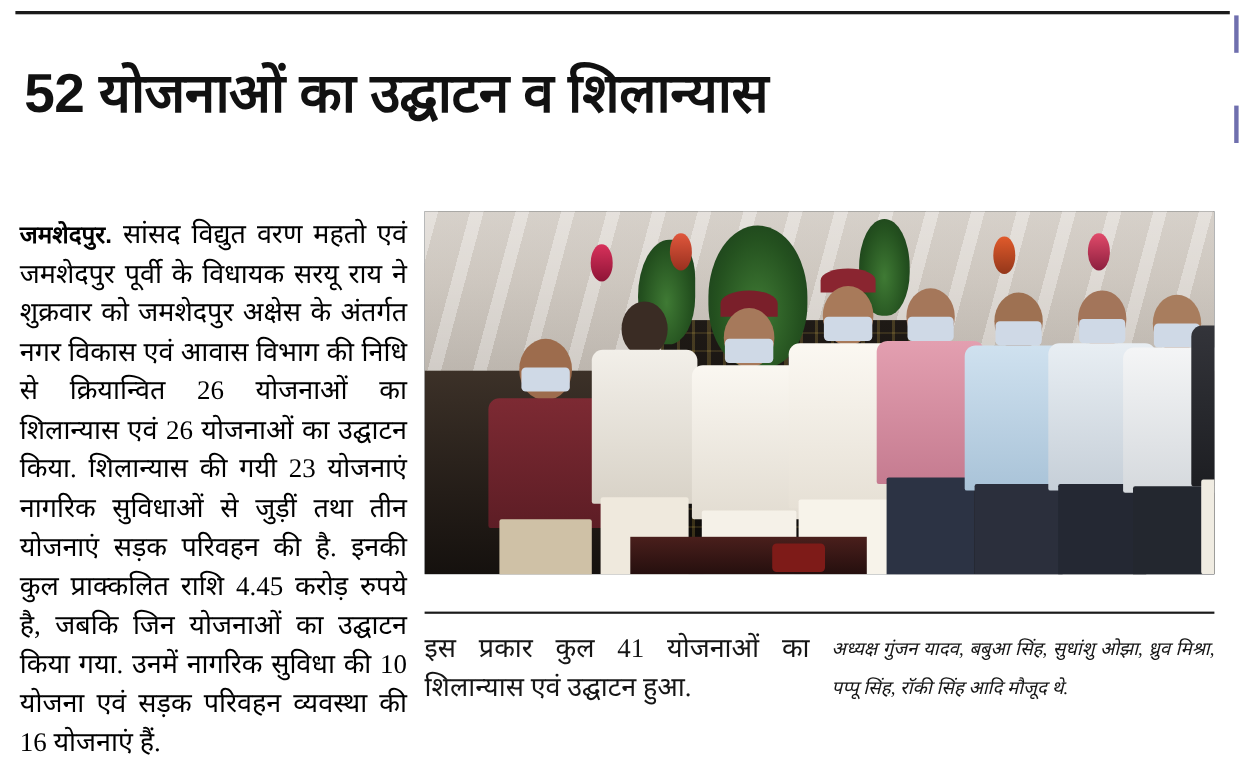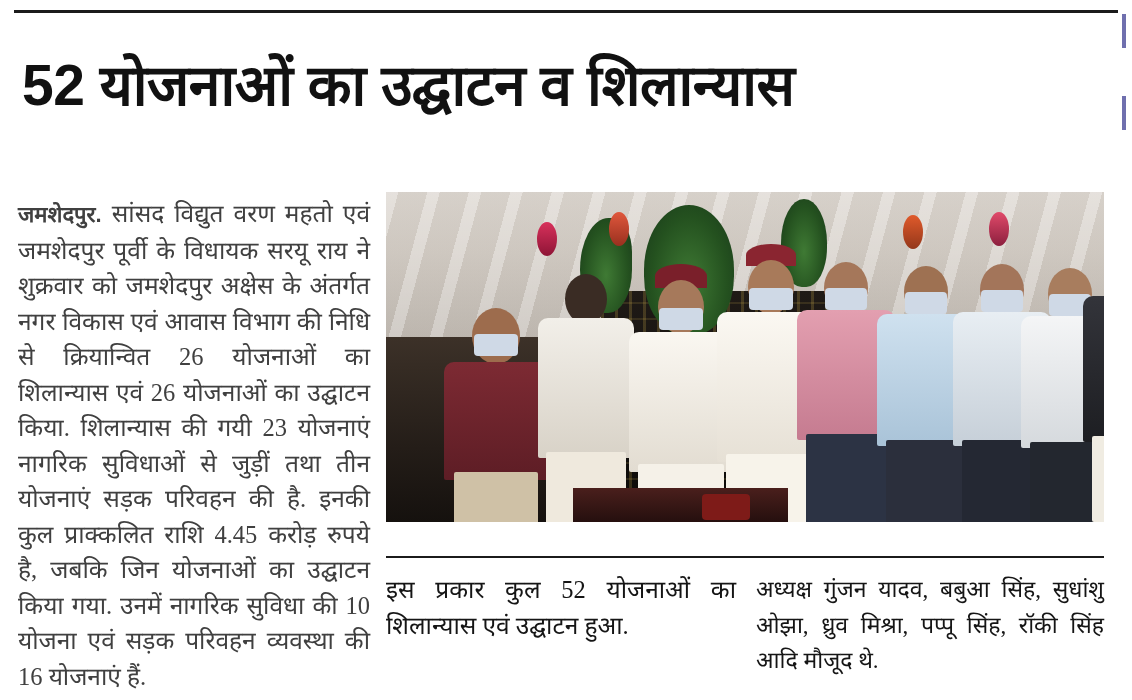--- a/index.html
+++ b/index.html
@@ -35,36 +35,36 @@
   .right-mark.m2 { top: 96px; height: 34px; }
 
   
   .headline {
     position: absolute;
     left: 22px;
     top: 52px;
     width: 1070px;
     font-family: "Liberation Sans", sans-serif;
     font-weight: bold;
-    font-size: 57px;
+    font-size: 50px;
     line-height: 66px;
     letter-spacing: -0.5px;
     color: #111111;
     white-space: nowrap;
   }
 
   
   .col-left {
     position: absolute;
     left: 18px;
     top: 196px;
     width: 352px;
     font-size: 24.5px;
     line-height: 35.5px;
-    color: #404040;
+    color: #000000;
     text-align: justify;
     text-justify: inter-word;
   }
   .dateline {
     font-family: "Liberation Sans", sans-serif;
     font-weight: bold;
     font-size: 22px;
   }
 
   
@@ -175,24 +175,25 @@
     font-size: 24.5px;
     line-height: 35.5px;
     color: #151515;
     text-align: justify;
   }
   .col-right {
     position: absolute;
     left: 756px;
     top: 572px;
     width: 348px;
-    font-size: 23px;
+    font-size: 17px;
     line-height: 35.5px;
     color: #151515;
     text-align: justify;
+    font-style: italic;
   }
   .indent { text-indent: 34px; }
   .vdiv {
     position: absolute;
     left: 742px;
     top: 570px;
     width: 1px;
     height: 118px;
     background: #ffffff;
   }
@@ -294,18 +295,18 @@
       <div style="position:absolute;left:26%;bottom:0;width:30%;height:34px;background:linear-gradient(180deg,#4a1f1c,#250f0e);"></div>
       <div style="position:absolute;left:44%;bottom:2px;width:48px;height:26px;background:#7e1b18;border-radius:4px;"></div>
     </div>
   </div>
 
   <div class="caption-rule"></div>
 
   <div class="vdiv"></div>
 
   <div class="col-mid">
-    <div>इस प्रकार कुल 52 योजनाओं का शिलान्यास एवं उद्घाटन हुआ.</div>
+    <div>इस प्रकार कुल 41 योजनाओं का शिलान्यास एवं उद्घाटन हुआ.</div>
   </div>
 
   <div class="col-right">अध्यक्ष गुंजन यादव, बबुआ सिंह, सुधांशु ओझा, ध्रुव मिश्रा, पप्पू सिंह, रॉकी सिंह आदि मौजूद थे.</div>
 
 </div>
 
 </body></html>

